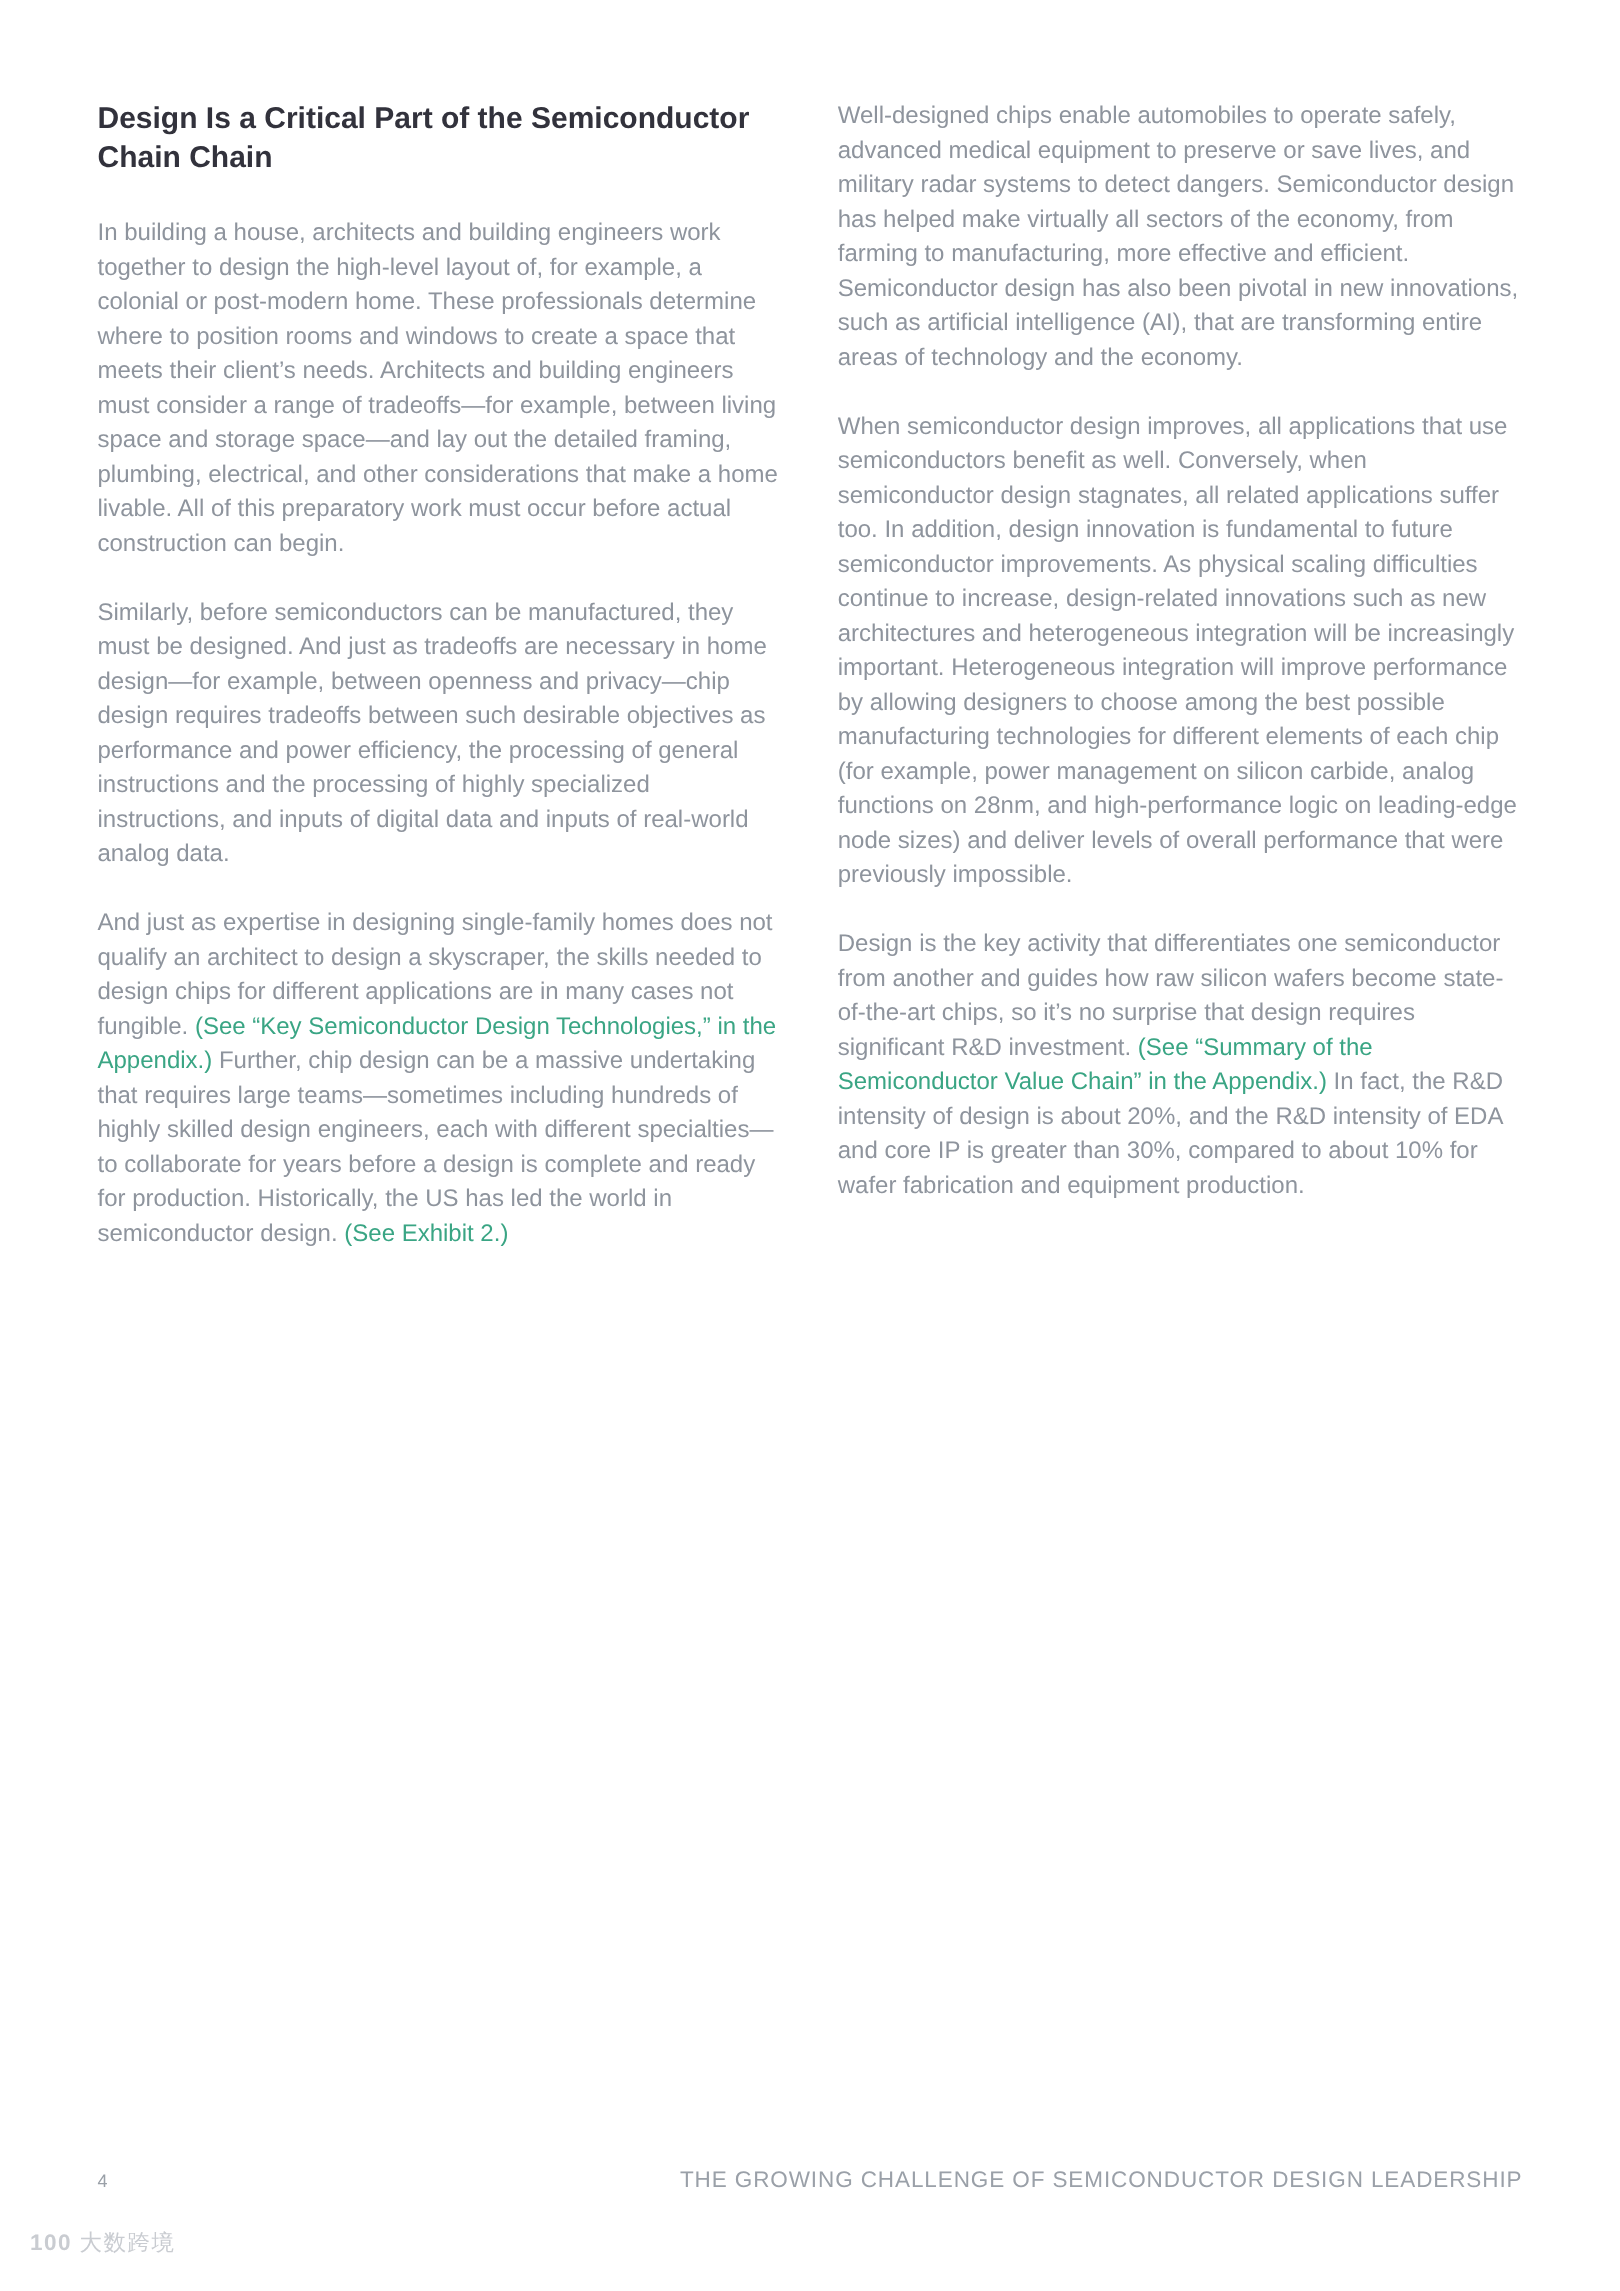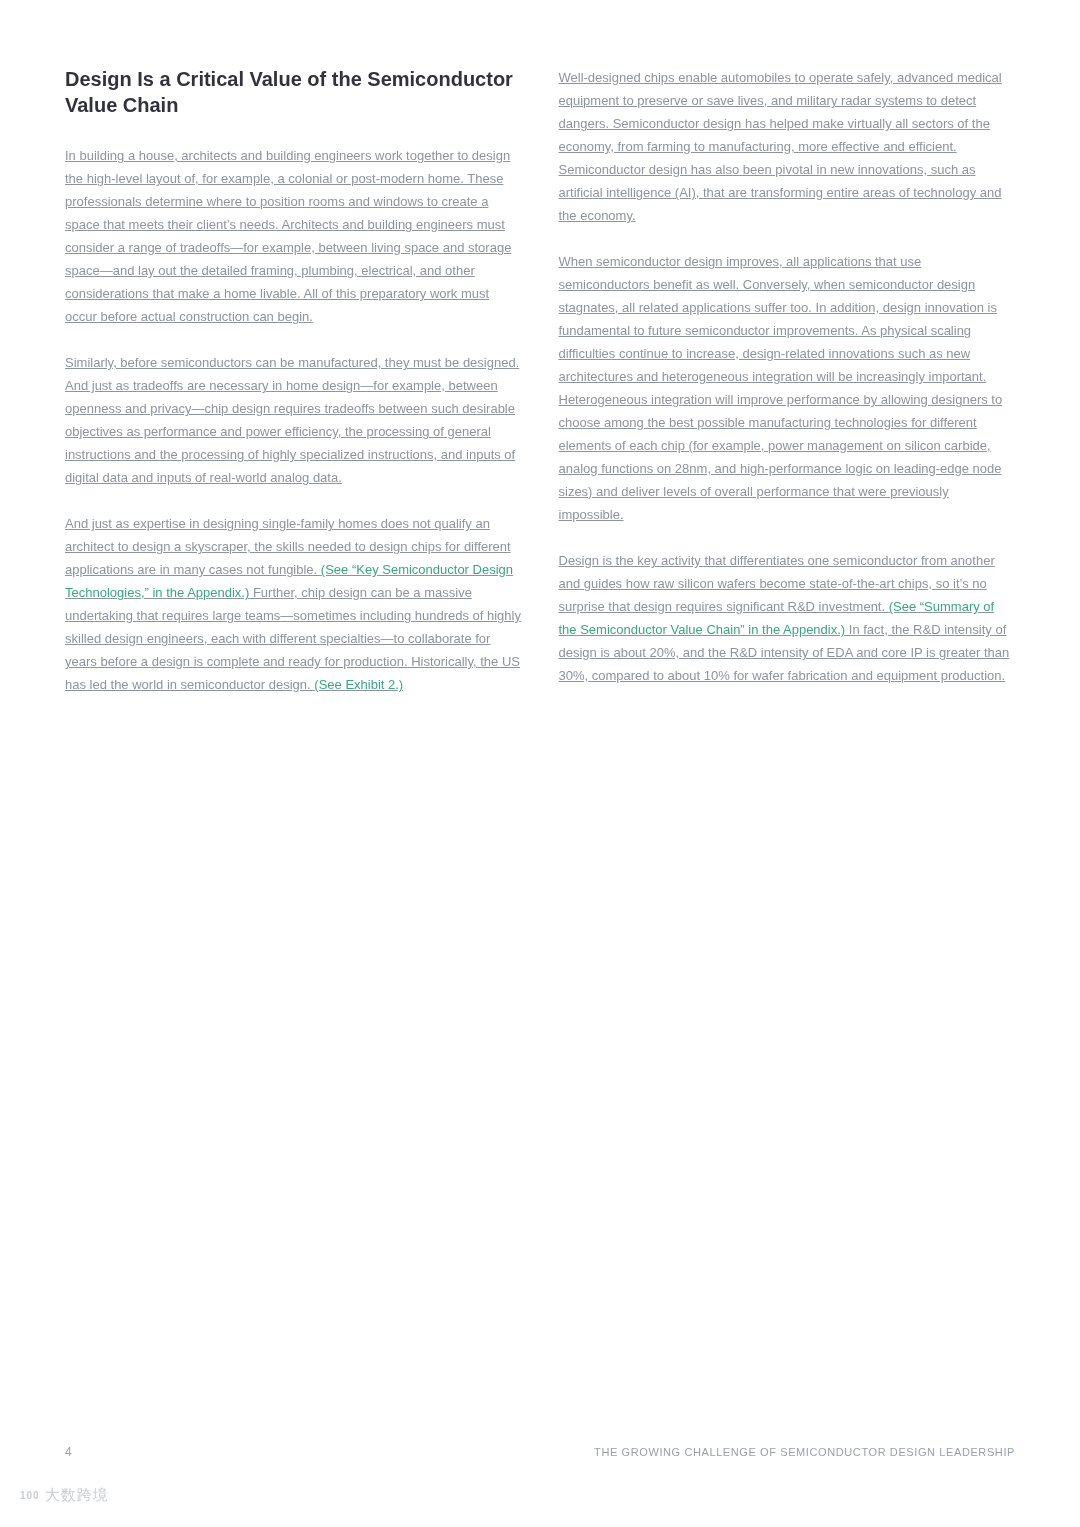--- a/index.html
+++ b/index.html
@@ -30,78 +30,77 @@
   .col { width: 457px; }
   h1.section-heading {
     margin: 0 0 26px 0;
     font-size: 20px;
     line-height: 26px;
     font-weight: 700;
     color: var(--heading);
   }
   p.para {
     margin: 0 0 23px 0;
-    font-size: 13px;
+    font-size: 16px;
     line-height: 23px;
     color: var(--body);
-    text-decoration: underline;
   }
   .link {
     color: var(--link);
     cursor: pointer;
   }
   .footer {
     position: absolute;
     left: 65px;
     top: 1445px;
     width: 950px;
     display: flex;
     justify-content: space-between;
     align-items: baseline;
   }
   .page-num {
     font-size: 12px;
     color: var(--footer);
   }
   .running-title {
-    font-size: 11px;
+    font-size: 15px;
     letter-spacing: 0.6px;
     color: var(--footer);
     text-transform: uppercase;
   }
   .watermark {
     position: absolute;
     left: 20px;
     top: 1486px;
     display: flex;
     align-items: center;
     gap: 5px;
     color: var(--watermark);
   }
   .wm-logo {
-    font-size: 10px;
+    font-size: 15px;
     font-weight: 700;
     letter-spacing: 1px;
     border-radius: 3px;
   }
   .wm-text {
     font-size: 15px;
     letter-spacing: 1px;
     font-family: Liberation Mono, monospace;
   }
 </style>
 </head>
 <body>
 
 <div class="page">
 
   <div class="columns">
 
     <div class="col">
-      <h1 class="section-heading">Design Is a Critical Value of the Semiconductor Value Chain</h1>
+      <h1 class="section-heading">Design Is a Critical Part of the Semiconductor Chain Chain</h1>
 
       <p class="para">In building a house, architects and building engineers work together to design the high-level layout of, for example, a colonial or post-modern home. These professionals determine where to position rooms and windows to create a space that meets their client’s needs. Architects and building engineers must consider a range of tradeoffs—for example, between living space and storage space—and lay out the detailed framing, plumbing, electrical, and other considerations that make a home livable. All of this preparatory work must occur before actual construction can begin.</p>
 
       <p class="para">Similarly, before semiconductors can be manufactured, they must be designed. And just as tradeoffs are necessary in home design—for example, between openness and privacy—chip design requires tradeoffs between such desirable objectives as performance and power efficiency, the processing of general instructions and the processing of highly specialized instructions, and inputs of digital data and inputs of real-world analog data.</p>
 
       <p class="para"><span>And just as expertise in designing single-family homes does not qualify an architect to design a skyscraper, the skills needed to design chips for different applications are in many cases not fungible. </span><span class="link">(See “Key Semiconductor Design Technologies,” in the Appendix.)</span><span> Further, chip design can be a massive undertaking that requires large teams—sometimes including hundreds of highly skilled design engineers, each with different specialties—to collaborate for years before a design is complete and ready for production. Historically, the US has led the world in semiconductor design. </span><span class="link">(See Exhibit 2.)</span></p>
     </div>
 
     <div class="col">
       <p class="para">Well-designed chips enable automobiles to operate safely, advanced medical equipment to preserve or save lives, and military radar systems to detect dangers. Semiconductor design has helped make virtually all sectors of the economy, from farming to manufacturing, more effective and efficient. Semiconductor design has also been pivotal in new innovations, such as artificial intelligence (AI), that are transforming entire areas of technology and the economy.</p>

